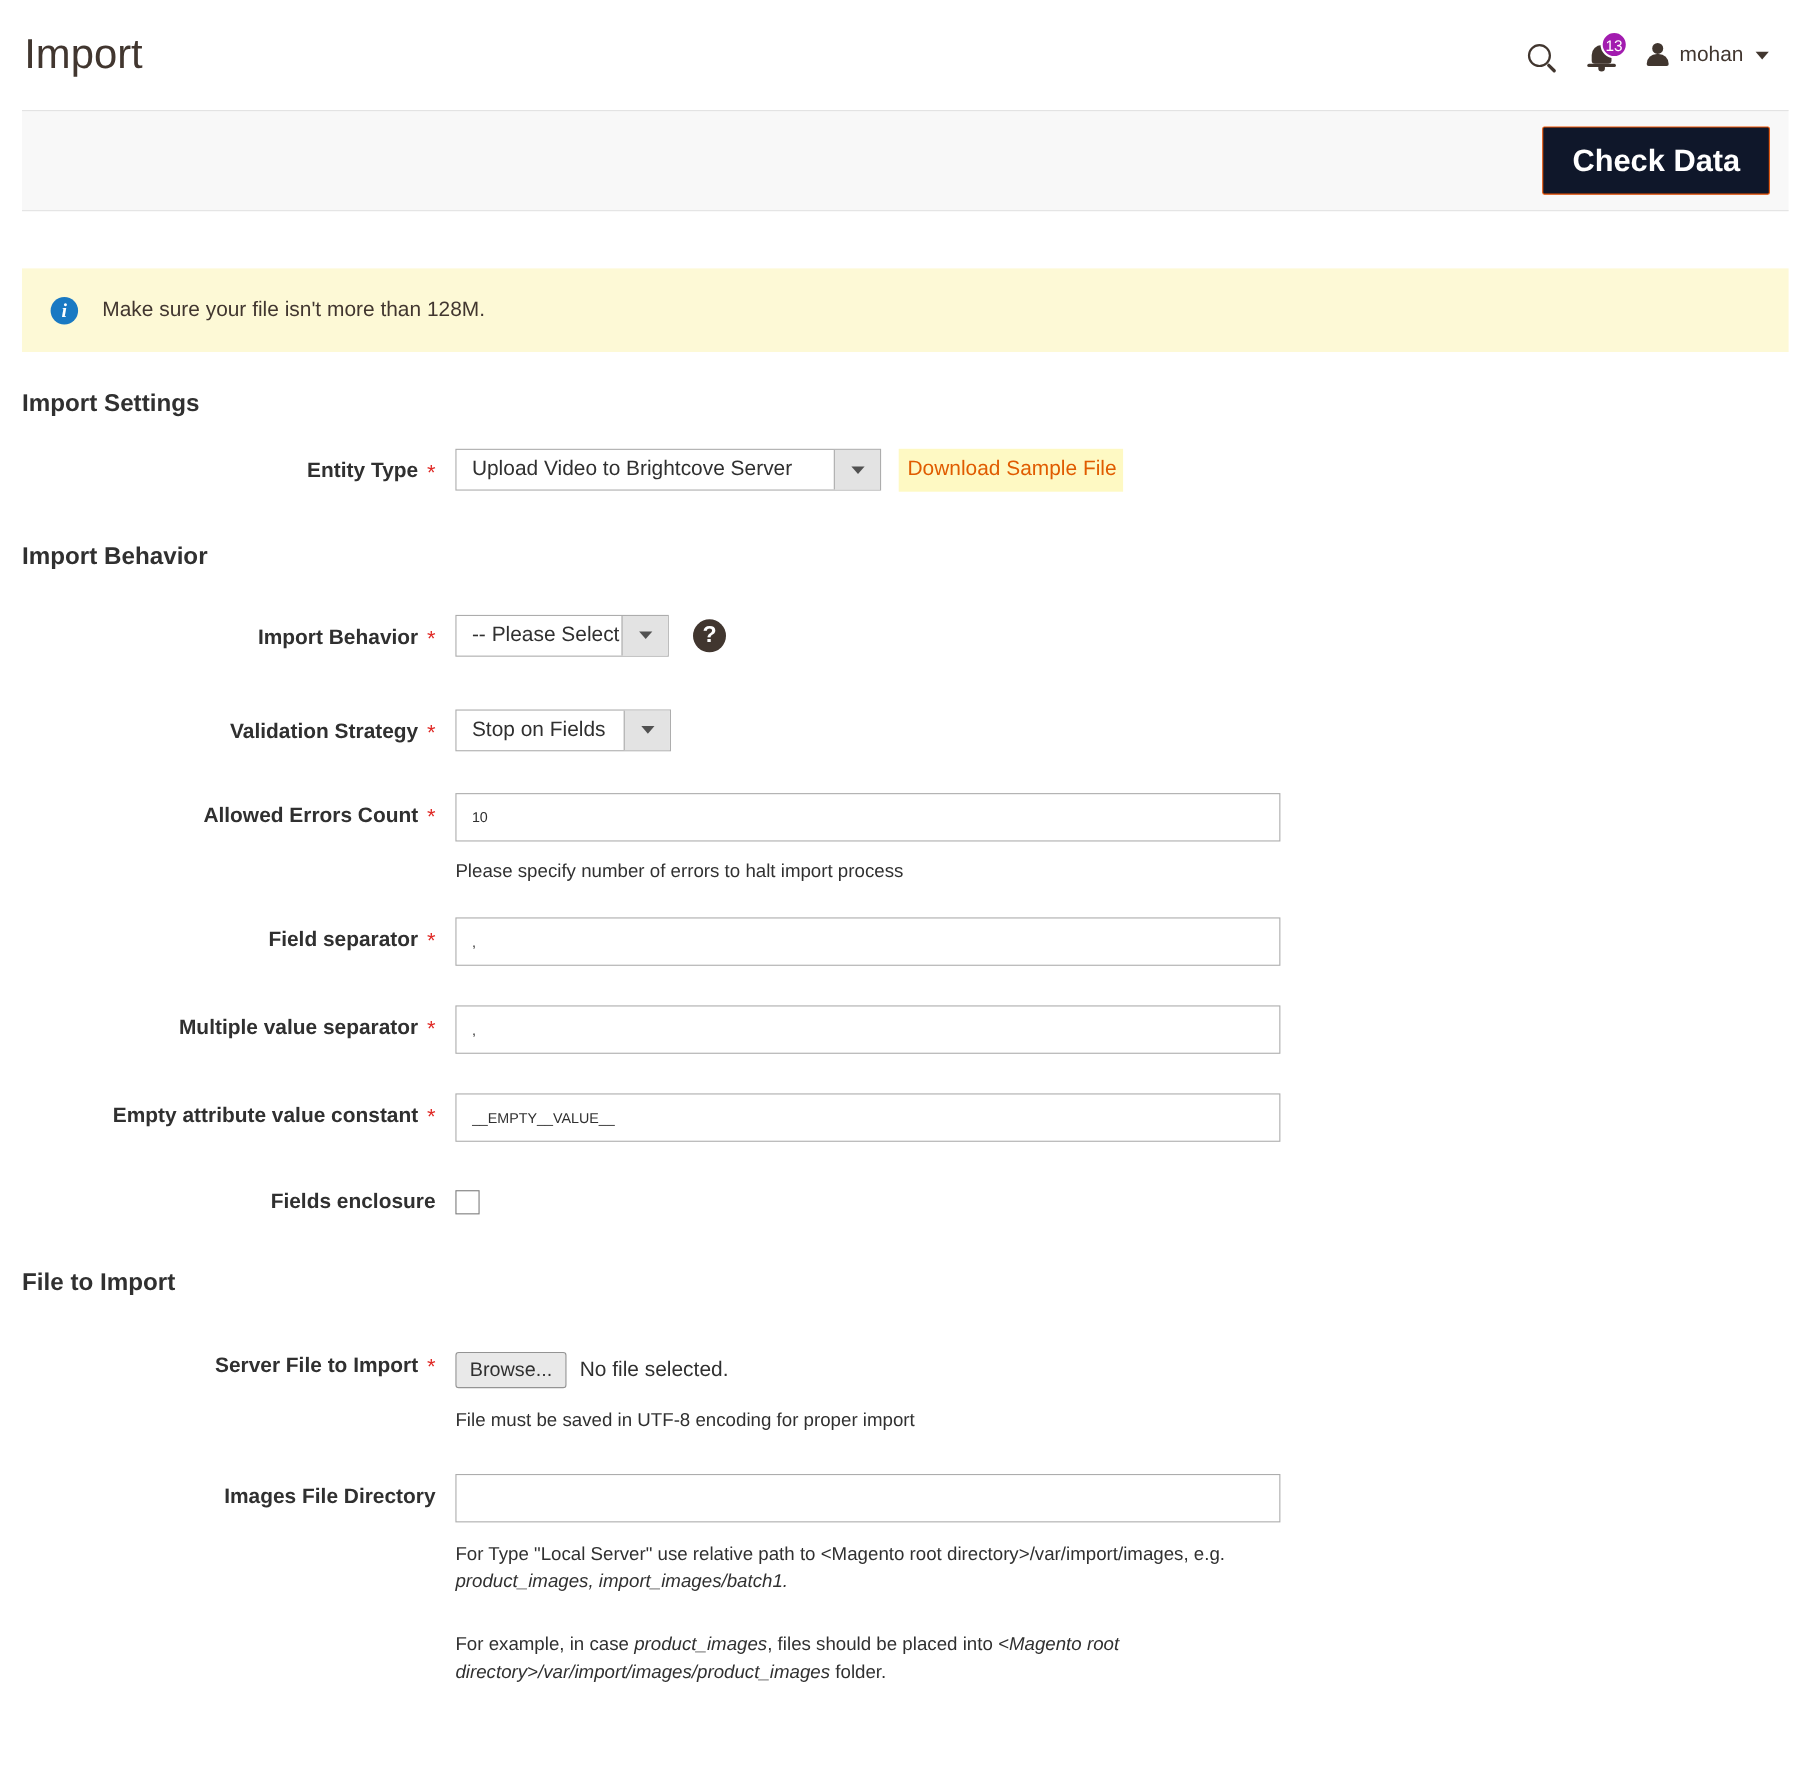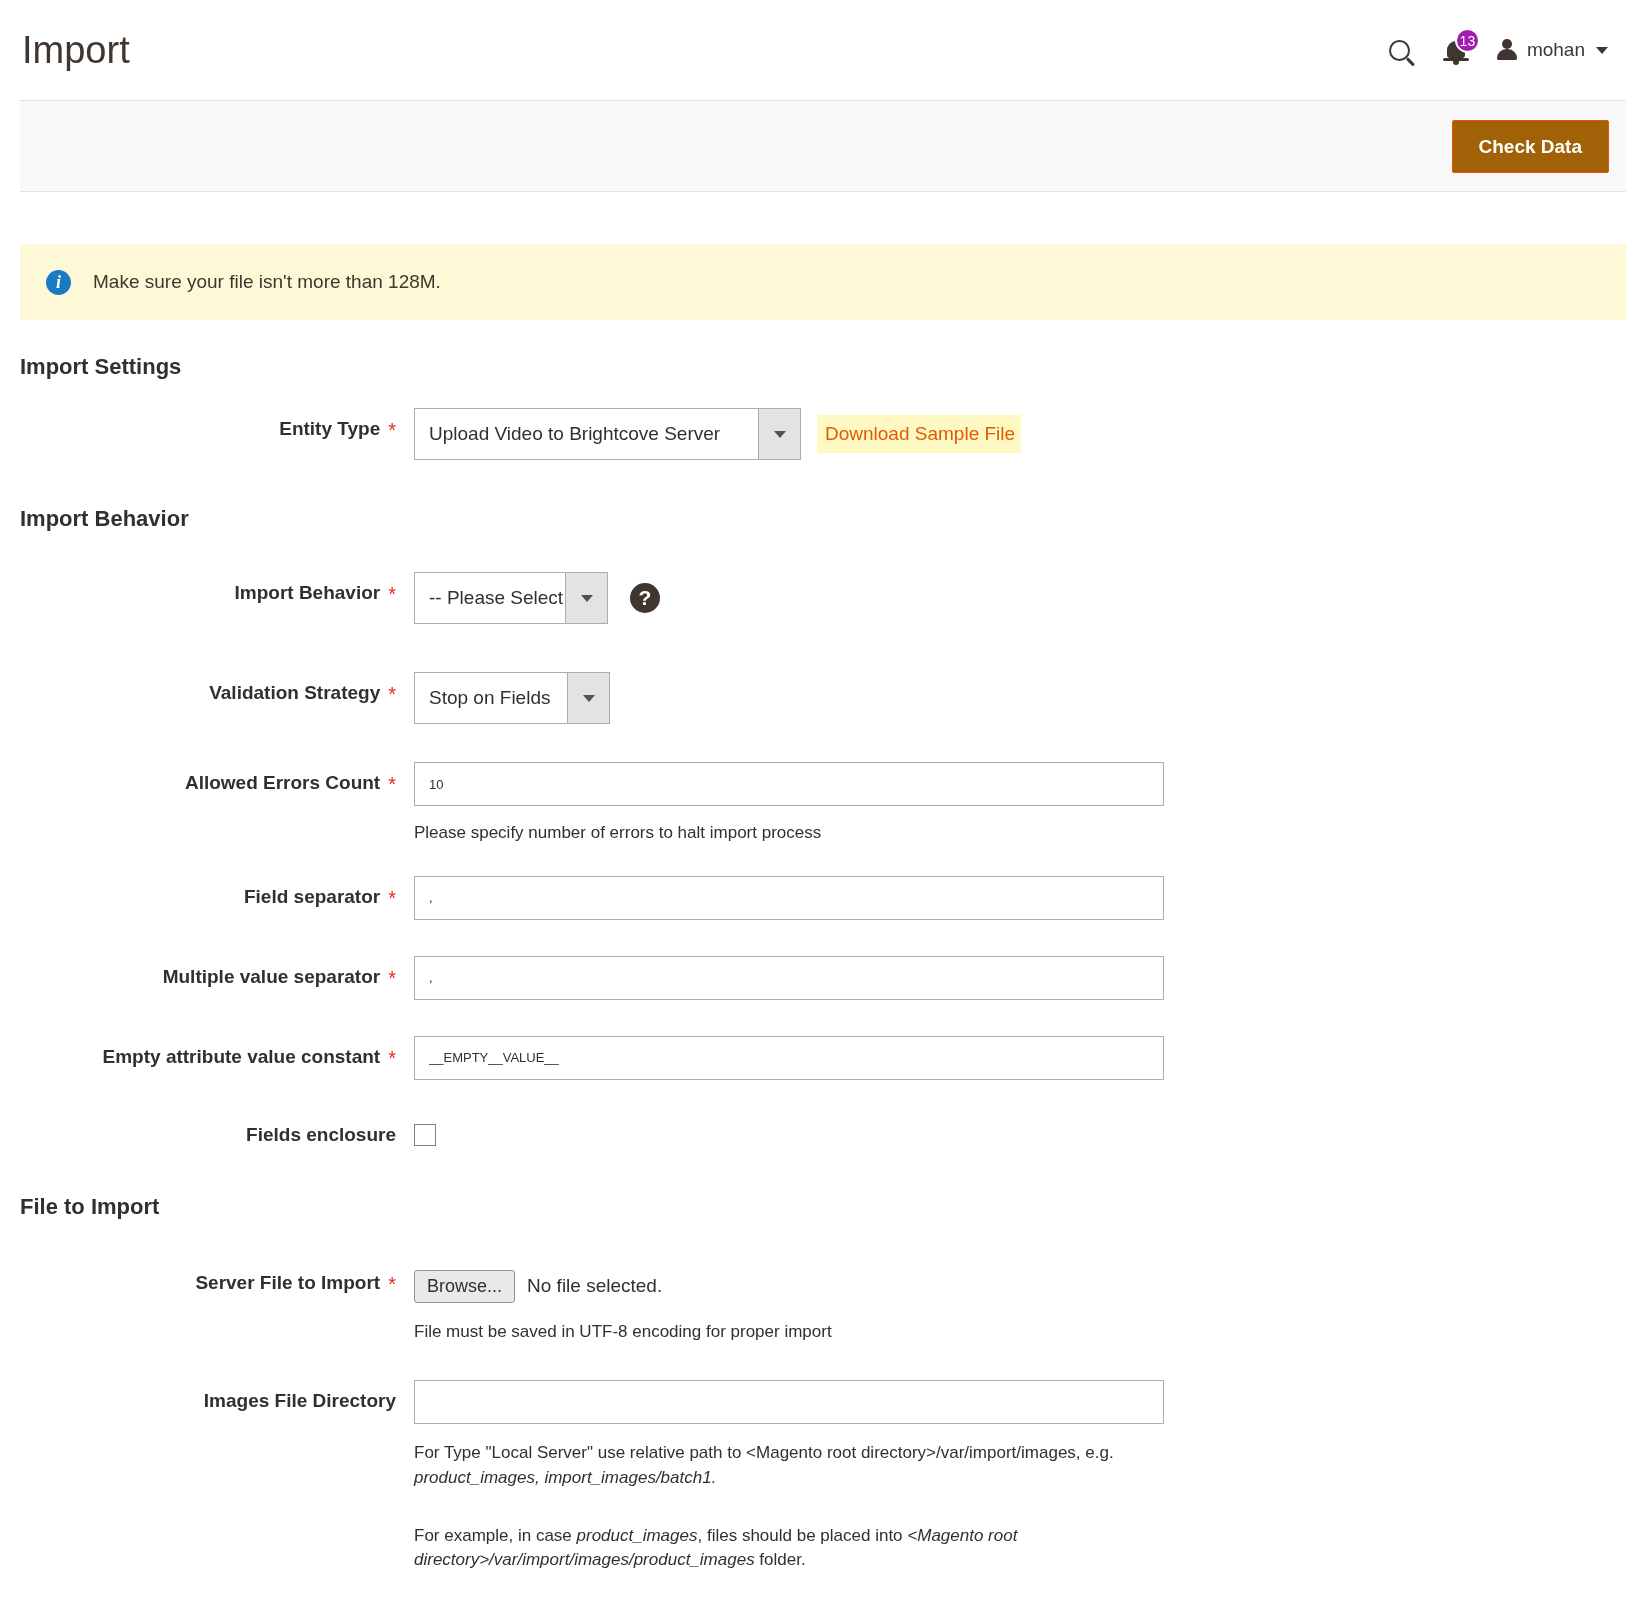--- a/index.html
+++ b/index.html
@@ -160,25 +160,25 @@
     background: #f8f8f8;
     border-top: 1px solid #e3e3e3;
     border-bottom: 1px solid #e3e3e3;
     height: 92px;
     display: flex;
     align-items: center;
     justify-content: flex-end;
     padding-right: 17px;
   }
   .btn-primary {
-    background: #a16207;
+    background: #0f172a;
     color: #ffffff;
     border: 1px solid #eb5202;
     border-radius: 2px;
-    font-size: 19px;
+    font-size: 28px;
     font-weight: bold;
     padding: 16px 26px;
     cursor: pointer;
     font-family: "Liberation Sans", sans-serif;
     line-height: 1;
   }
 
   
   .messages {
     margin: 52px 20px 0 20px;
@@ -249,21 +249,21 @@
     padding-left: 18px;
     flex: 1 1 auto;
   }
 
   
   .select-widget {
     display: inline-flex;
     align-items: stretch;
     border: 1px solid #adadad;
     background: #ffffff;
-    height: 52px;
+    height: 38px;
     vertical-align: middle;
     cursor: pointer;
   }
   .select-widget .sel-value {
     padding: 0 16px 0 14px;
     display: flex;
     align-items: center;
     font-size: 19px;
     color: #303030;
     white-space: nowrap;

